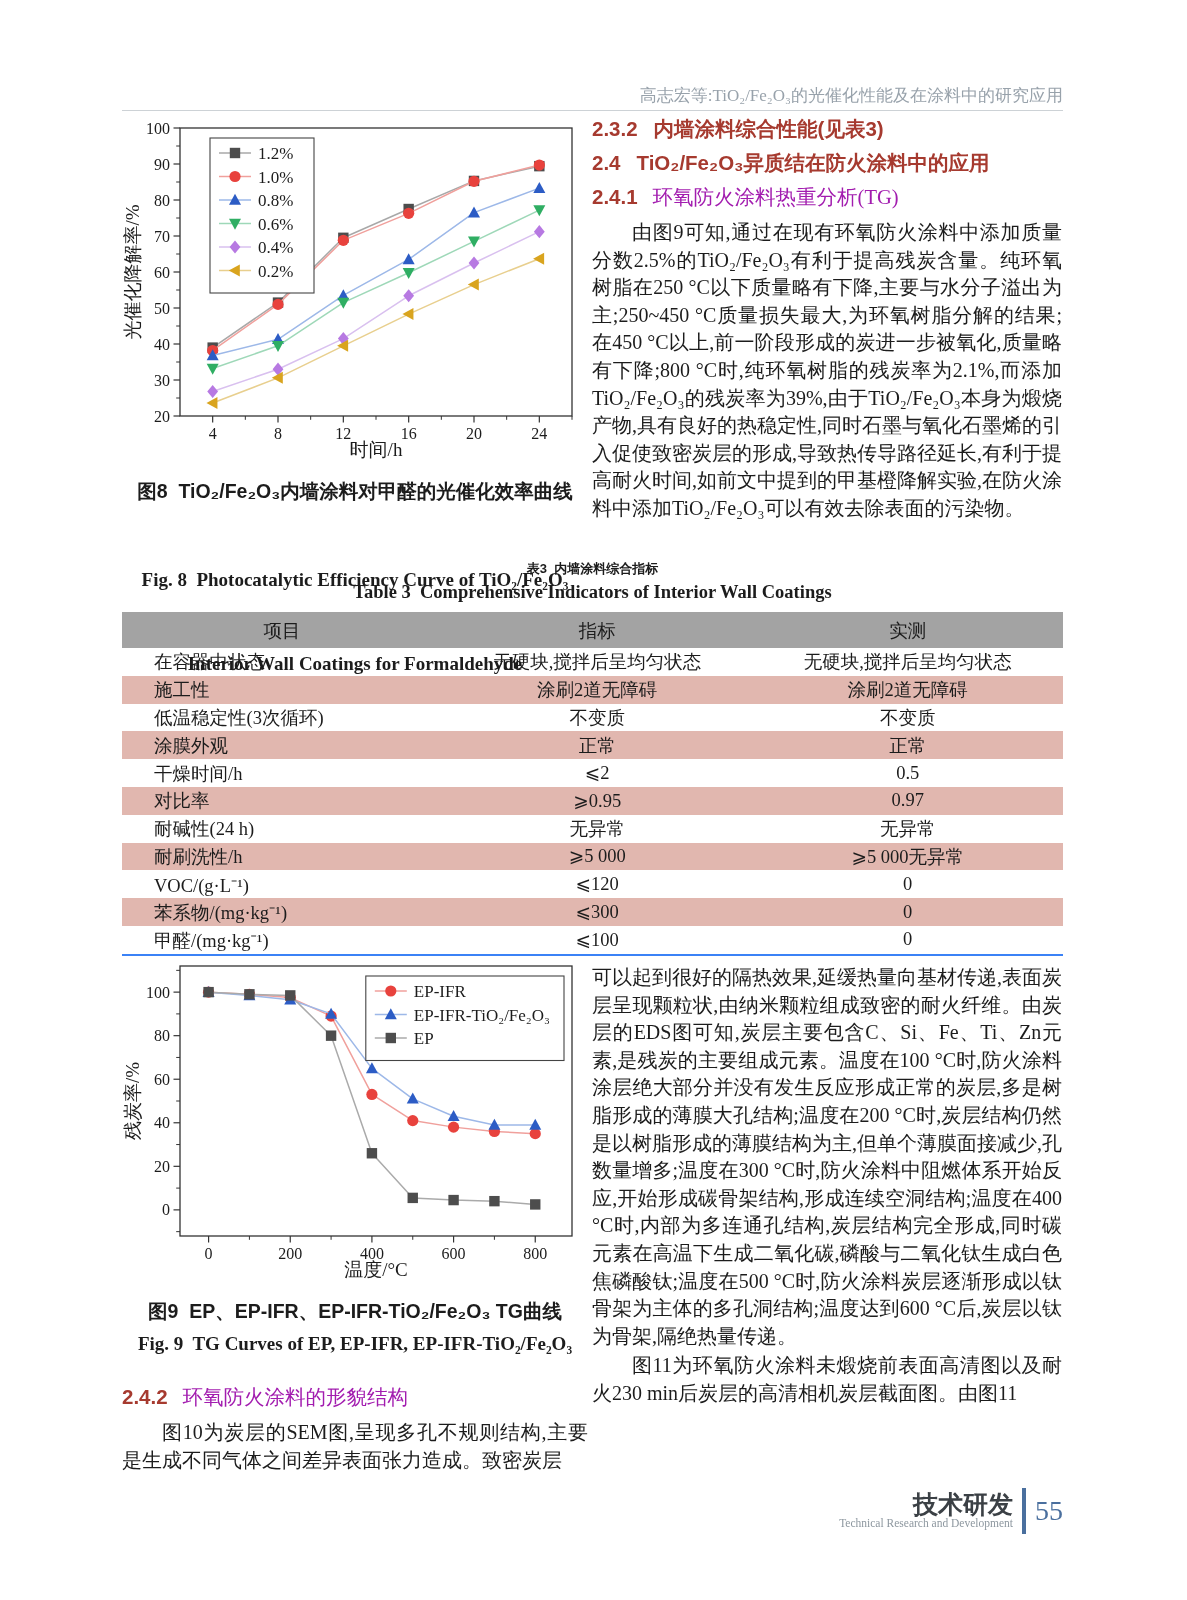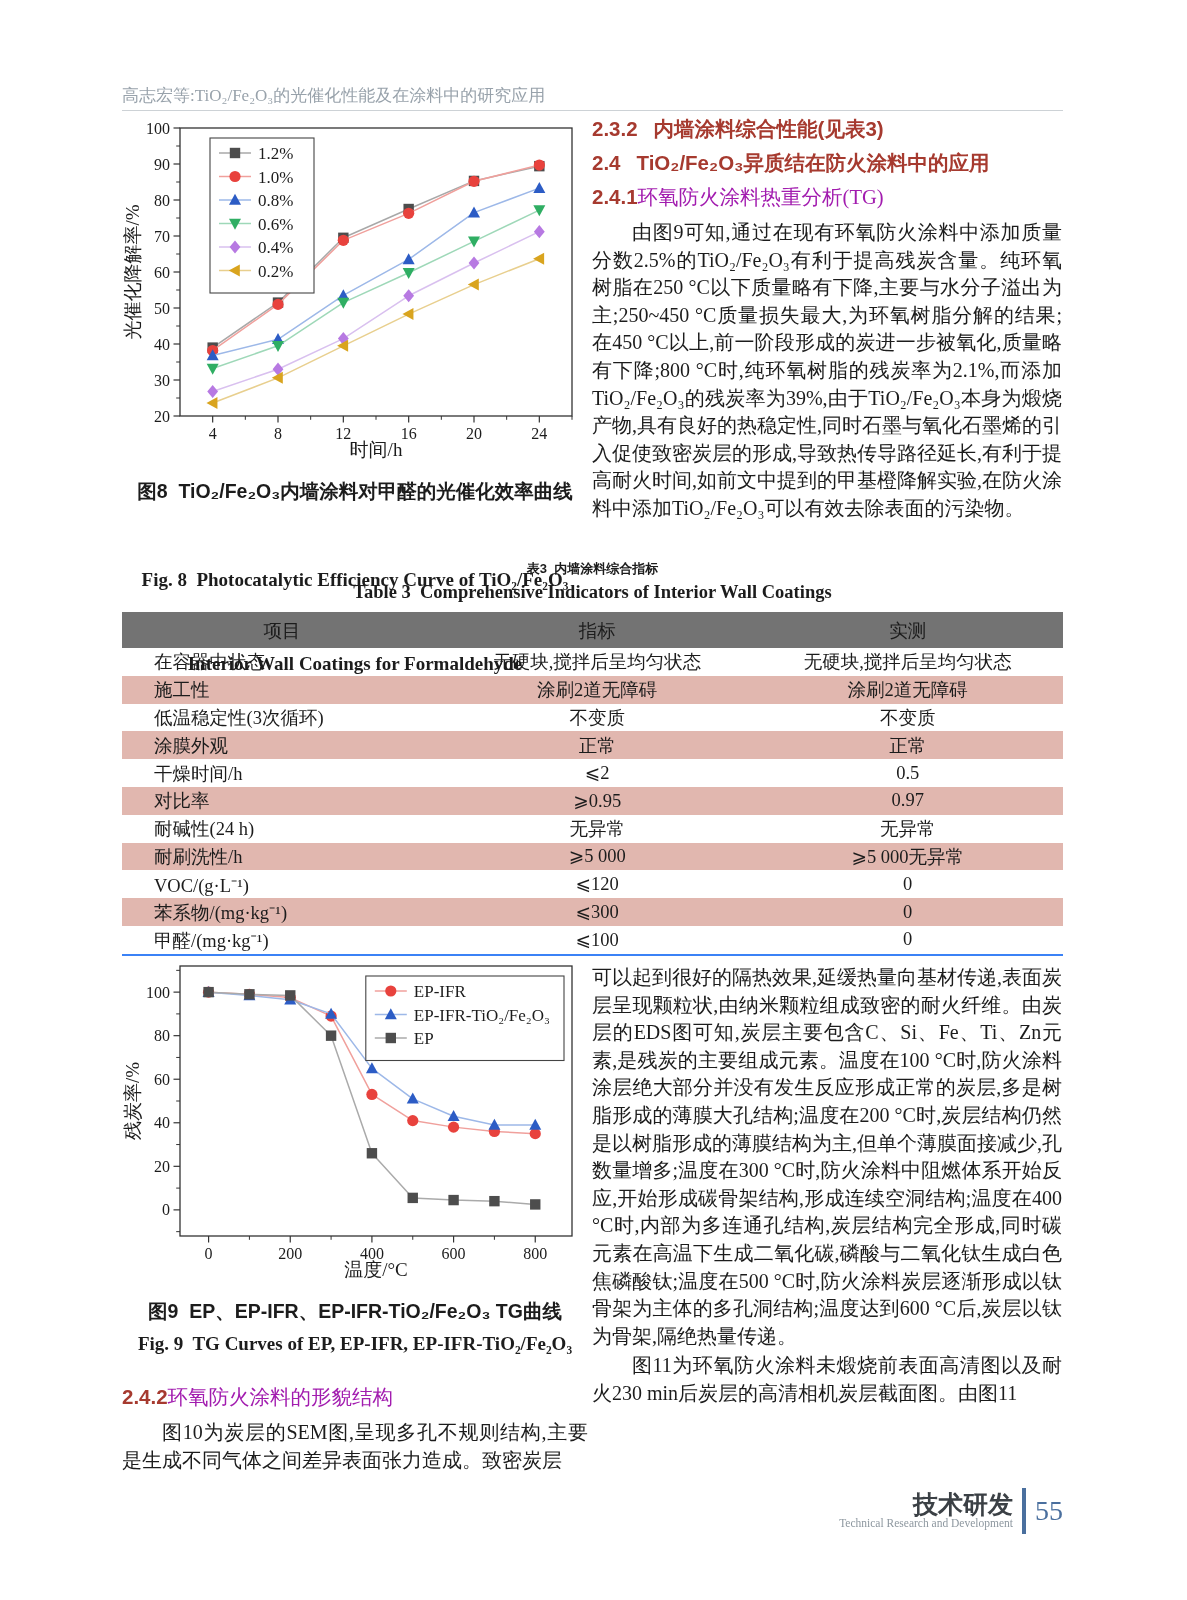--- a/index.html
+++ b/index.html
@@ -1,52 +1,52 @@
 <!DOCTYPE html>
 <html><head>
 <meta charset="utf-8">
 <style>
   html,body{margin:0;padding:0;background:#f2f2f2;}
   .page{position:relative;width:1187px;height:1600px;margin:0 auto;background:#ffffff;
         color:#1c1c1c;font-family:"Liberation Serif",serif;overflow:hidden;}
 
   
-  .header-text{position:absolute;left:122px;right:124px;top:84px;text-align:left;
+  .header-text{position:absolute;left:122px;right:124px;top:84px;text-align:right;
                font-size:17px;color:#98a2ab;white-space:pre-wrap;}
   .header-rule{position:absolute;left:122px;right:124px;top:110px;border-top:1.5px solid #cdd2d6;}
 
   
   .fig8-block{position:absolute;left:122px;top:118px;width:466px;}
   .fig9-block{position:absolute;left:122px;top:956px;width:466px;}
   .chart-svg{display:block;width:100%;}
   .caption-cn{text-align:center;font-family:"Liberation Sans",sans-serif;font-weight:bold;
               font-size:19.5px;margin-top:10px;white-space:pre-wrap;}
   .caption-en{text-align:center;font-weight:bold;font-size:19px;margin-top:5px;
               line-height:28px;white-space:pre-wrap;}
 
   
   .right-top{position:absolute;left:592px;top:116px;width:470px;}
   .right-bottom{position:absolute;left:592px;top:964px;width:470px;}
   .heading-red{font-family:"Liberation Sans",sans-serif;font-weight:bold;color:#a63a2f;
                font-size:20.5px;line-height:25px;margin:0 0 9px 0;}
   .heading-red .num{margin-right:16px;}
   .heading-mixed{font-size:20.5px;line-height:25px;margin:0 0 9px 0;}
-  .heading-mixed .num{font-family:"Liberation Sans",sans-serif;font-weight:bold;color:#a63a2f;margin-right:0;}
+  .heading-mixed .num{font-family:"Liberation Sans",sans-serif;font-weight:bold;color:#a63a2f;margin-right:15px;}
   .heading-mixed .txt{color:#a21caf;}
   .body-p{font-size:20px;line-height:27.6px;text-align:justify;margin:0;}
   .indent{text-indent:2em;}
   .mt{margin-top:2px;}
 
   
   .table-block{position:absolute;left:122px;right:124px;top:560px;}
   .tbl-title-cn{text-align:center;font-family:"Liberation Sans",sans-serif;font-weight:bold;
                 font-size:13px;white-space:pre-wrap;}
   .tbl-title-en{text-align:center;font-weight:bold;font-size:18.5px;margin-top:4px;white-space:pre-wrap;}
   table.t3{width:100%;border-collapse:collapse;margin-top:9px;font-size:18.5px;}
-  table.t3 th{background:#737373;font-weight:normal;height:34px;text-align:center;}
+  table.t3 th{background:#a3a3a3;font-weight:normal;height:34px;text-align:center;}
   table.t3 td{height:27.8px;padding:0;}
   table.t3 tr.alt td{background:#e1b7af;margin-left:11px;}
   table.t3 td:nth-child(1){width:34%;text-align:left;padding-left:32px;}
   table.t3 td:nth-child(2){width:33%;text-align:center;}
   table.t3 td:nth-child(3){width:33%;text-align:center;}
   table.t3 tbody tr:last-child td{border-bottom:2px solid #3b82f6;}
 
   
   .sec242{margin-top:26px;}
 

